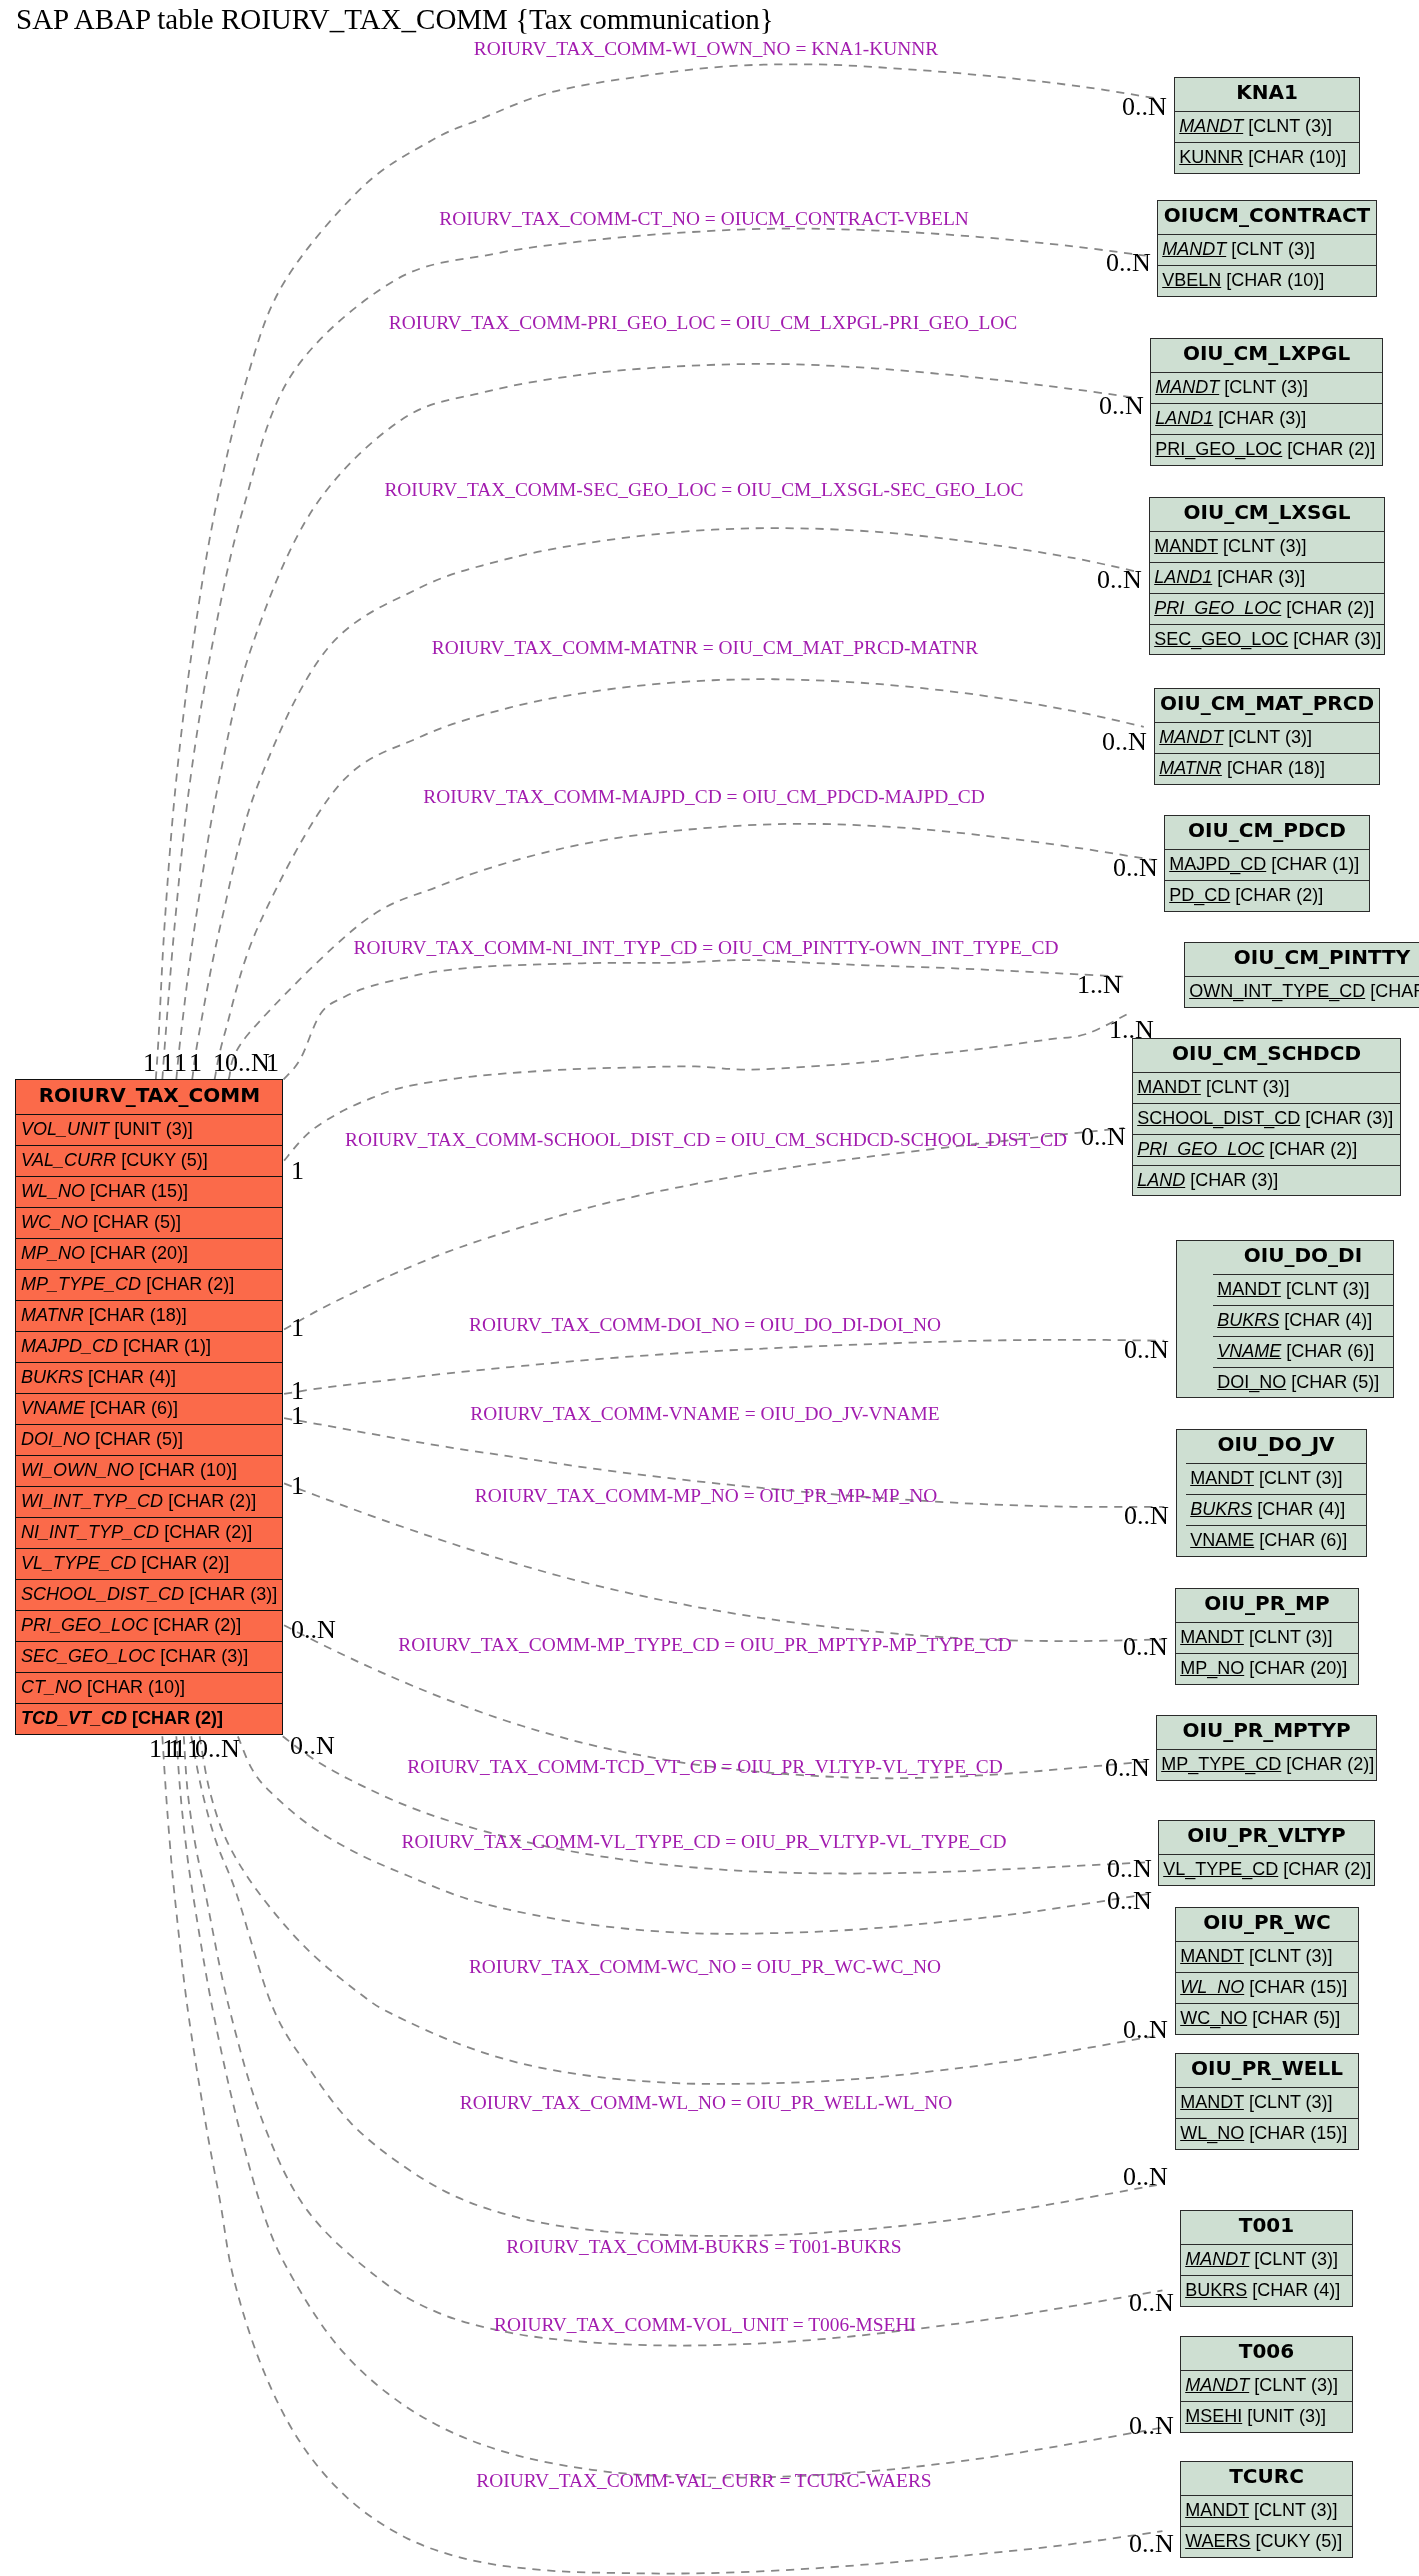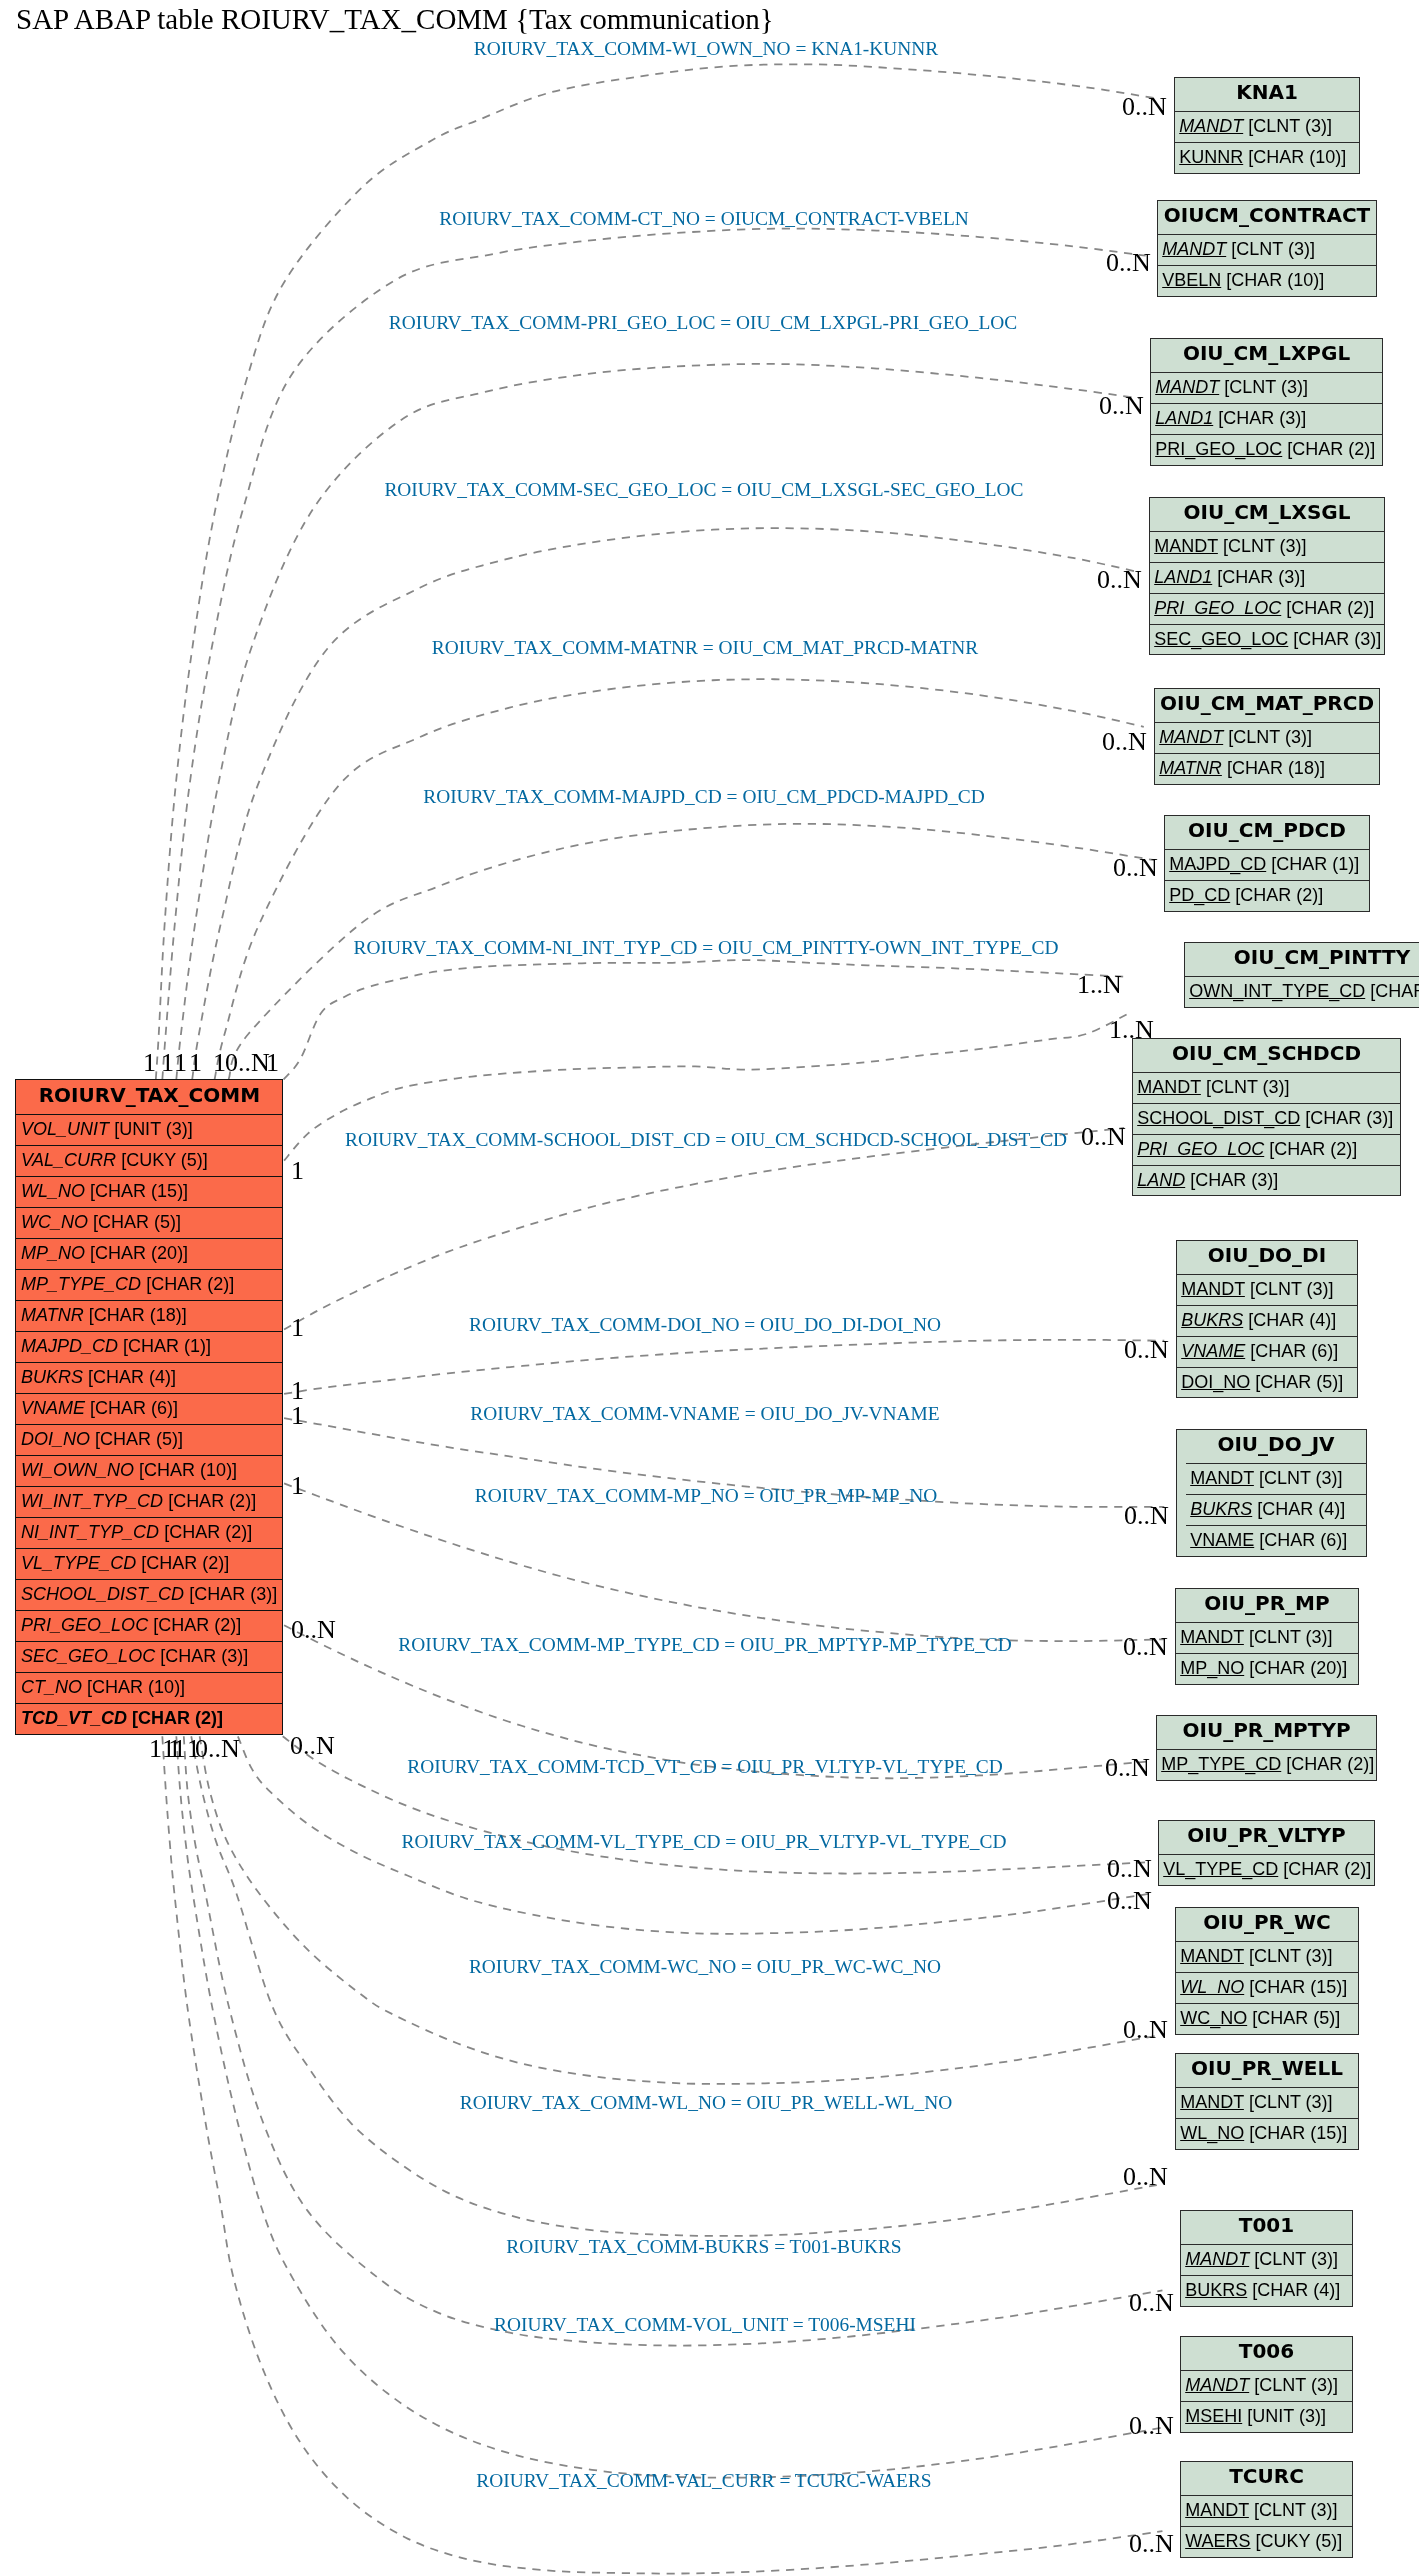--- a/index.html
+++ b/index.html
@@ -22,21 +22,21 @@
   .k{text-decoration:underline;}
   .ki{text-decoration:underline;font-style:italic;}
   .i{font-style:italic;}
   #main-table{position:absolute;box-sizing:content-box;border:1.5px solid #111;background:#fb6a4a;}
   #main-table .mhdr{line-height:30px;height:35px;text-align:center;font-weight:bold;font-size:20px;
              font-family:"DejaVu Sans",sans-serif;
              color:#000;border-bottom:1.5px solid #111;box-sizing:border-box;white-space:nowrap;}
   #main-table .mfld{line-height:28.5px;height:31px;font-size:18px;color:#000;
              border-bottom:1.5px solid #111;box-sizing:border-box;padding-left:4.7px;white-space:nowrap;}
   #main-table .mfld:last-child{border-bottom:none;font-weight:bold;}
-  .rel-label{position:absolute;font-family:"Liberation Serif",serif;font-size:19.4px;color:#0369a1;
+  .rel-label{position:absolute;font-family:"Liberation Serif",serif;font-size:19.4px;color:#a21caf;
        white-space:nowrap;transform:translate(-50%,-50%);}
   .card-label{position:absolute;font-family:"Liberation Serif",serif;font-size:26px;color:#000;
         white-space:nowrap;transform:translateY(-50%);}
   .edge-path{fill:none;stroke:#878787;stroke-width:1.9;stroke-dasharray:8.8,7.2;}
 </style>
 </head>
 <body>
 
 <div id="diagram">
   <svg id="edge-layer" width="1419" height="2576" viewBox="0 0 1521 2761">
@@ -181,21 +181,21 @@
       <div class="ehdr">OIU_CM_PINTTY</div>
       <div class="efld"><span class="k">OWN_INT_TYPE_CD</span> <span>[CHAR (2)]</span></div>
     </div>
     <div class="entity" style="left: 1132px; top: 1038px; width: 267px; height: 156px;">
       <div class="ehdr">OIU_CM_SCHDCD</div>
       <div class="efld"><span class="k">MANDT</span> <span>[CLNT (3)]</span></div>
       <div class="efld"><span class="k">SCHOOL_DIST_CD</span> <span>[CHAR (3)]</span></div>
       <div class="efld"><span class="ki">PRI_GEO_LOC</span> <span>[CHAR (2)]</span></div>
       <div class="efld"><span class="ki">LAND</span> <span>[CHAR (3)]</span></div>
     </div>
-    <div class="entity" style="left: 1176px; top: 1240px; width: 180px; height: 156px;">
+    <div class="entity" style="left: 1176px; top: 1240px; width: 180px; height: 156px; padding-left: 36px;">
       <div class="ehdr">OIU_DO_DI</div>
       <div class="efld"><span class="k">MANDT</span> <span>[CLNT (3)]</span></div>
       <div class="efld"><span class="ki">BUKRS</span> <span>[CHAR (4)]</span></div>
       <div class="efld"><span class="ki">VNAME</span> <span>[CHAR (6)]</span></div>
       <div class="efld"><span class="k">DOI_NO</span> <span>[CHAR (5)]</span></div>
     </div>
     <div class="entity" style="left: 1176px; top: 1429px; width: 180px; height: 126px; padding-left: 9px;">
       <div class="ehdr">OIU_DO_JV</div>
       <div class="efld"><span class="k">MANDT</span> <span>[CLNT (3)]</span></div>
       <div class="efld"><span class="ki">BUKRS</span> <span>[CHAR (4)]</span></div>

